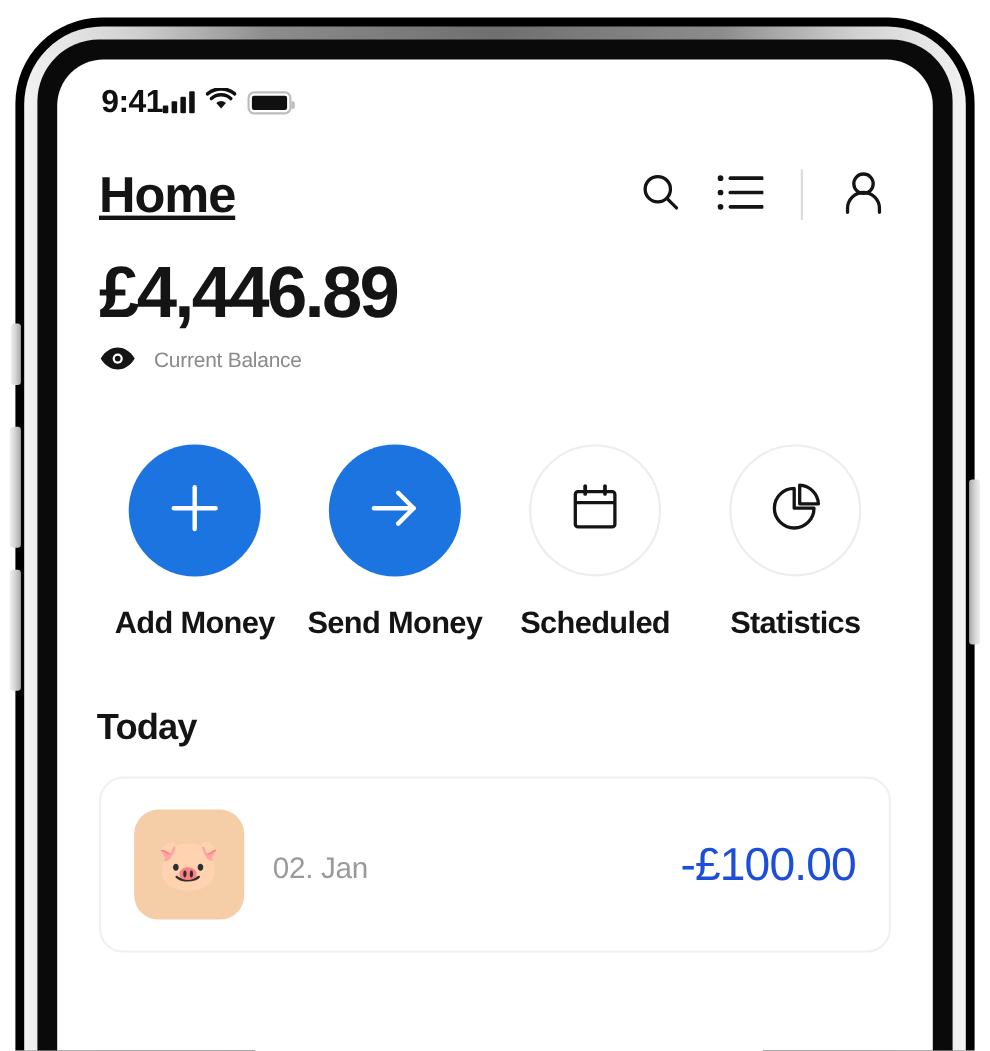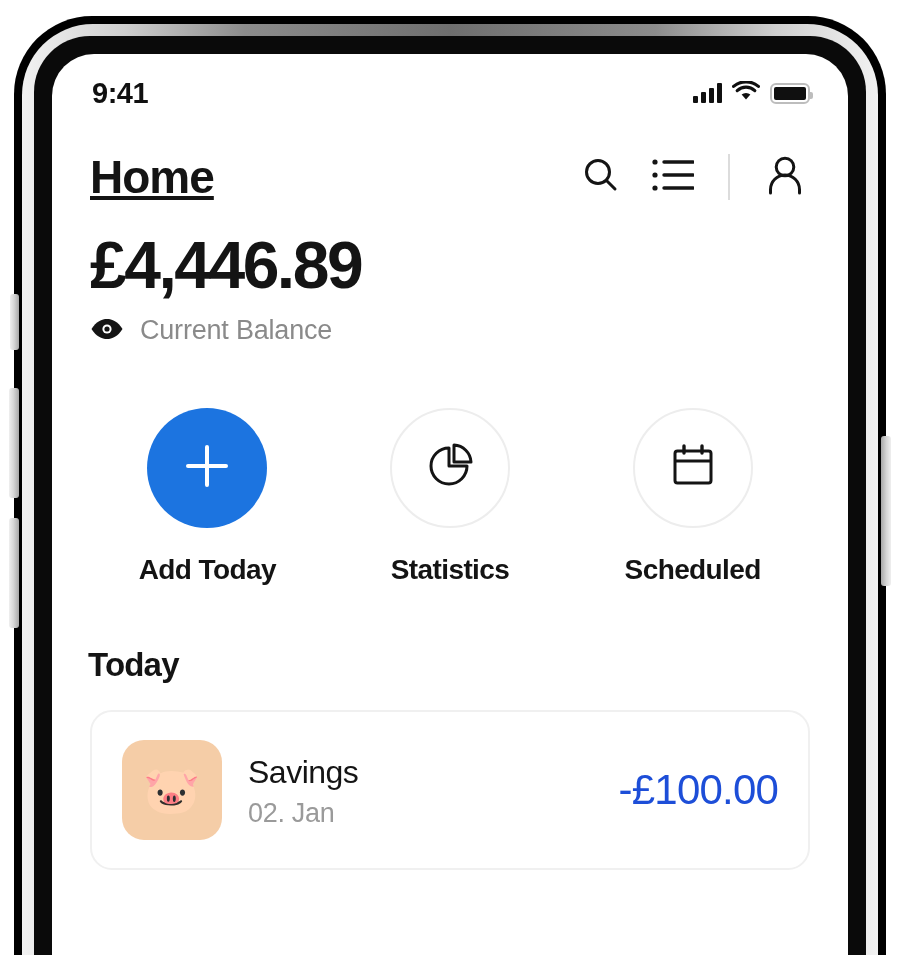--- a/index.html
+++ b/index.html
@@ -64,21 +64,21 @@
   .btn-silence { left: -4px; top: 278px;  width: 9px; height: 56px; }
   .btn-vol-up  { left: -5px; top: 372px;  width: 10px; height: 110px; }
   .btn-vol-dn  { left: -5px; top: 502px;  width: 10px; height: 110px; }
   .btn-power   { right: -5px; top: 420px; width: 10px; height: 150px;
                  background: linear-gradient(270deg, #efefef 0%, #d6d6d6 45%, #a8a8a8 100%); }
 
   
   .status-bar {
     display: flex;
     align-items: center;
-    justify-content: space-between;
+    justify-content: flex-start;
     padding: 22px 38px 0 40px;
     height: 56px;
   }
   .status-time {
     font-size: 29px;
     font-weight: bold;
     color: #101010;
     letter-spacing: -0.5px;
   }
   .status-icons { display: flex; align-items: center; gap: 10px; }
@@ -137,21 +137,21 @@
     font-size: 66px;
     font-weight: bold;
     color: #141414;
     letter-spacing: -2.5px;
     line-height: 1.08;
   }
   .balance-row {
     display: flex; align-items: center; gap: 16px; margin-top: 14px;
   }
   .balance-label {
-    font-size: 27px; color: #8a8a8a; letter-spacing: -0.2px;
+    font-size: 19px; color: #8a8a8a; letter-spacing: -0.2px;
   }
 
   
   .actions {
     display: flex;
     padding: 62px 34px 0 34px;
     gap: 0;
   }
   .action { flex: 1; display: flex; flex-direction: column; align-items: center; cursor: pointer; }
   .action-circle {
@@ -297,59 +297,69 @@
 
         <div class="action">
           <div class="action-circle filled">
             <span>
               <svg width="54" height="54" viewBox="0 0 54 54">
                 <line x1="27" y1="8" x2="27" y2="46" stroke="#ffffff" stroke-width="4" stroke-linecap="round"></line>
                 <line x1="8" y1="27" x2="46" y2="27" stroke="#ffffff" stroke-width="4" stroke-linecap="round"></line>
               </svg>
             </span>
           </div>
-          <div class="action-label">Add Today</div>
-        </div>
-
+          <div class="action-label">Add Money</div>
+        </div>
 
         <div class="action">
-          <div class="action-circle outline">
-            <span>
-              <svg width="50" height="50" viewBox="0 0 50 50">
-                <path d="M24 7 a18 18 0 1 0 18 18 h-18 Z" stroke="#141414" stroke-width="3" fill="none" stroke-linejoin="round"></path>
-                <path d="M29 4 a18 18 0 0 1 17 17 h-17 Z" stroke="#141414" stroke-width="3" fill="none" stroke-linejoin="round"></path>
-              </svg>
-            </span>
-          </div>
-          <div class="action-label">Statistics</div>
+          <div class="action-circle filled">
+            <span>
+              <svg width="56" height="56" viewBox="0 0 56 56">
+                <line x1="9" y1="28" x2="45" y2="28" stroke="#ffffff" stroke-width="4" stroke-linecap="round"></line>
+                <polyline points="31,14 45,28 31,42" stroke="#ffffff" stroke-width="4" fill="none" stroke-linecap="round" stroke-linejoin="round"></polyline>
+              </svg>
+            </span>
+          </div>
+          <div class="action-label">Send Money</div>
         </div>
 
         <div class="action">
           <div class="action-circle outline">
             <span>
               <svg width="50" height="50" viewBox="0 0 50 50">
                 <rect x="7" y="10" width="36" height="32" rx="2.5" stroke="#141414" stroke-width="3" fill="none"></rect>
                 <line x1="7" y1="20" x2="43" y2="20" stroke="#141414" stroke-width="3"></line>
                 <line x1="16" y1="5" x2="16" y2="12" stroke="#141414" stroke-width="3.4" stroke-linecap="round"></line>
                 <line x1="34" y1="5" x2="34" y2="12" stroke="#141414" stroke-width="3.4" stroke-linecap="round"></line>
               </svg>
             </span>
           </div>
           <div class="action-label">Scheduled</div>
         </div>
 
+        <div class="action">
+          <div class="action-circle outline">
+            <span>
+              <svg width="50" height="50" viewBox="0 0 50 50">
+                <path d="M24 7 a18 18 0 1 0 18 18 h-18 Z" stroke="#141414" stroke-width="3" fill="none" stroke-linejoin="round"></path>
+                <path d="M29 4 a18 18 0 0 1 17 17 h-17 Z" stroke="#141414" stroke-width="3" fill="none" stroke-linejoin="round"></path>
+              </svg>
+            </span>
+          </div>
+          <div class="action-label">Statistics</div>
+        </div>
+
       </div>
 
       <div class="section-title">Today</div>
 
       <div class="txn-card">
         <div class="txn-row">
           <div class="txn-avatar">🐷</div>
           <div class="txn-info">
-            <div class="txn-name">Savings</div>
             <div class="txn-date">02. Jan</div>
           </div>
           <div class="txn-amount">-£100.00</div>
         </div>
       </div>
 
     </div>
   </div>
 </div>
 

